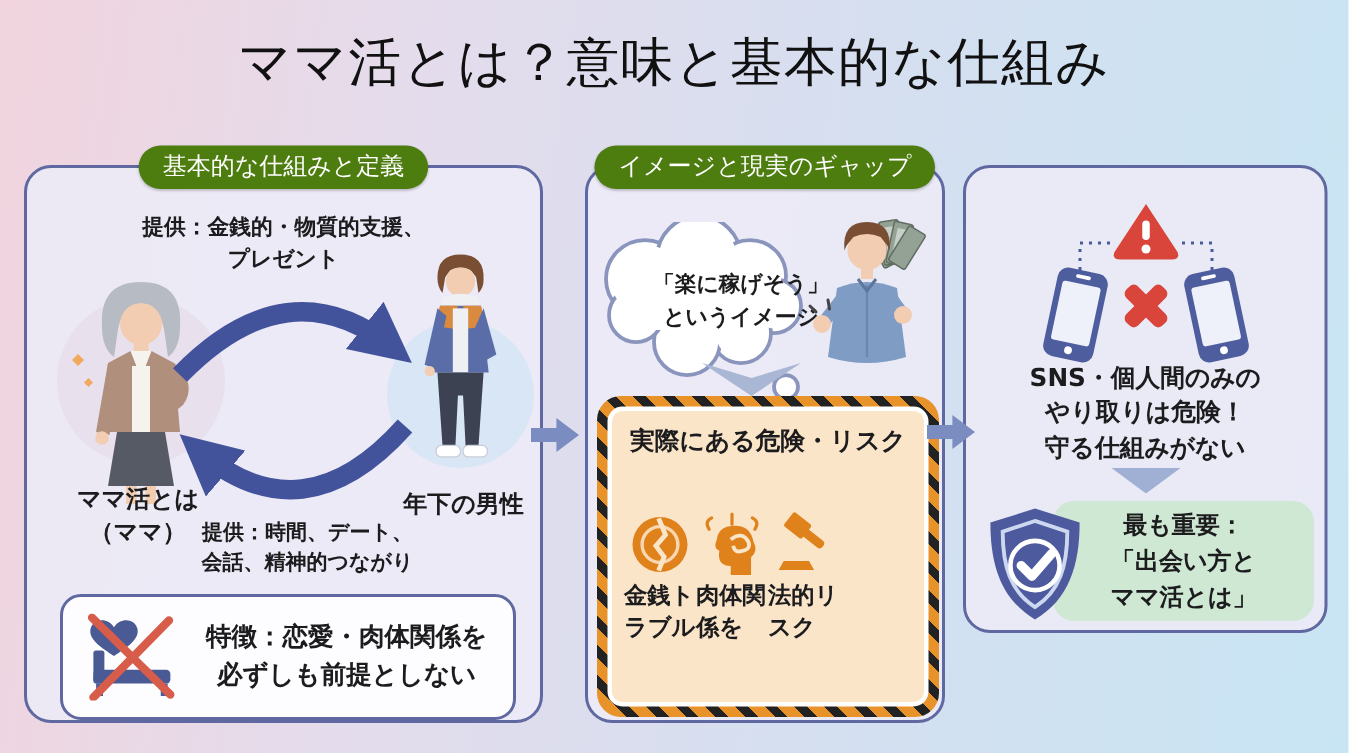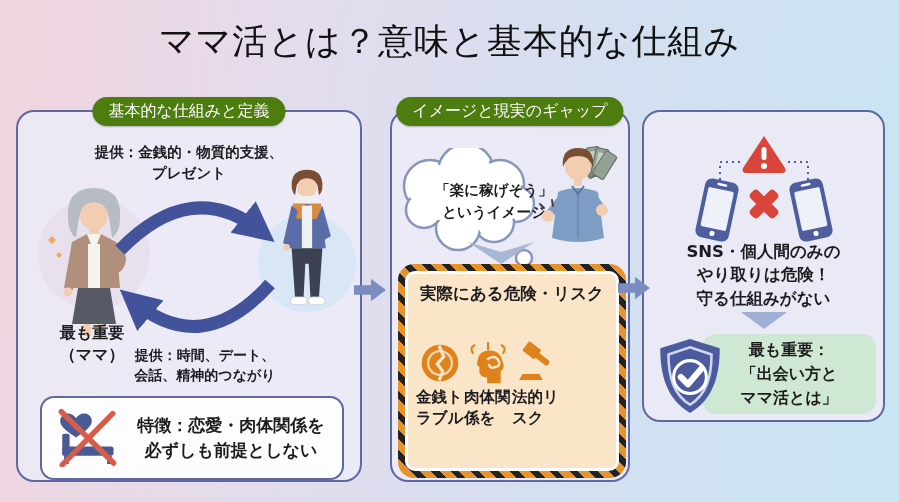--- a/index.html
+++ b/index.html
@@ -123,22 +123,23 @@
     <svg class="cycle-svg" viewBox="0 0 182 168">
       <defs>
         <marker id="ah1" viewBox="0 0 10 10" refX="6" refY="5" markerWidth="3.1" markerHeight="3.1" orient="auto">
           <path d="M0 0 L10 5 L0 10 Z" fill="#42529b"></path>
         </marker>
       </defs>
       <path d="M14 64 Q86 -10 156 46" stroke="#42529b" stroke-width="13" fill="none" marker-end="url(#ah1)"></path>
       <path d="M164 98 Q96 174 26 114" stroke="#42529b" stroke-width="13" fill="none" marker-end="url(#ah1)"></path>
     </svg>
 
-    <div class="woman-label preline">最も重要
+    <div class="woman-label preline">ママ活とは
 （ママ）</div>
+    <div class="man-label">年下の男性</div>
     <div class="offer-bottom preline">提供：時間、デート、
 会話、精神的つながり</div>
 
     <div class="feature-box">
       <svg viewBox="0 0 72 64">
         <path d="M24 10 C20 3 9 3 7 11 C5 19 15 25 24 31 C33 25 43 19 41 11 C39 3 28 3 24 10 Z" fill="#4a5a94"></path>
         <rect x="9" y="27" width="8" height="24" rx="2" fill="#4a5a94"></rect>
         <rect x="9" y="41" width="56" height="10" rx="3" fill="#4a5a94"></rect>
         <rect x="11" y="51" width="5" height="9" fill="#4a5a94"></rect>
         <rect x="58" y="51" width="5" height="9" fill="#4a5a94"></rect>

